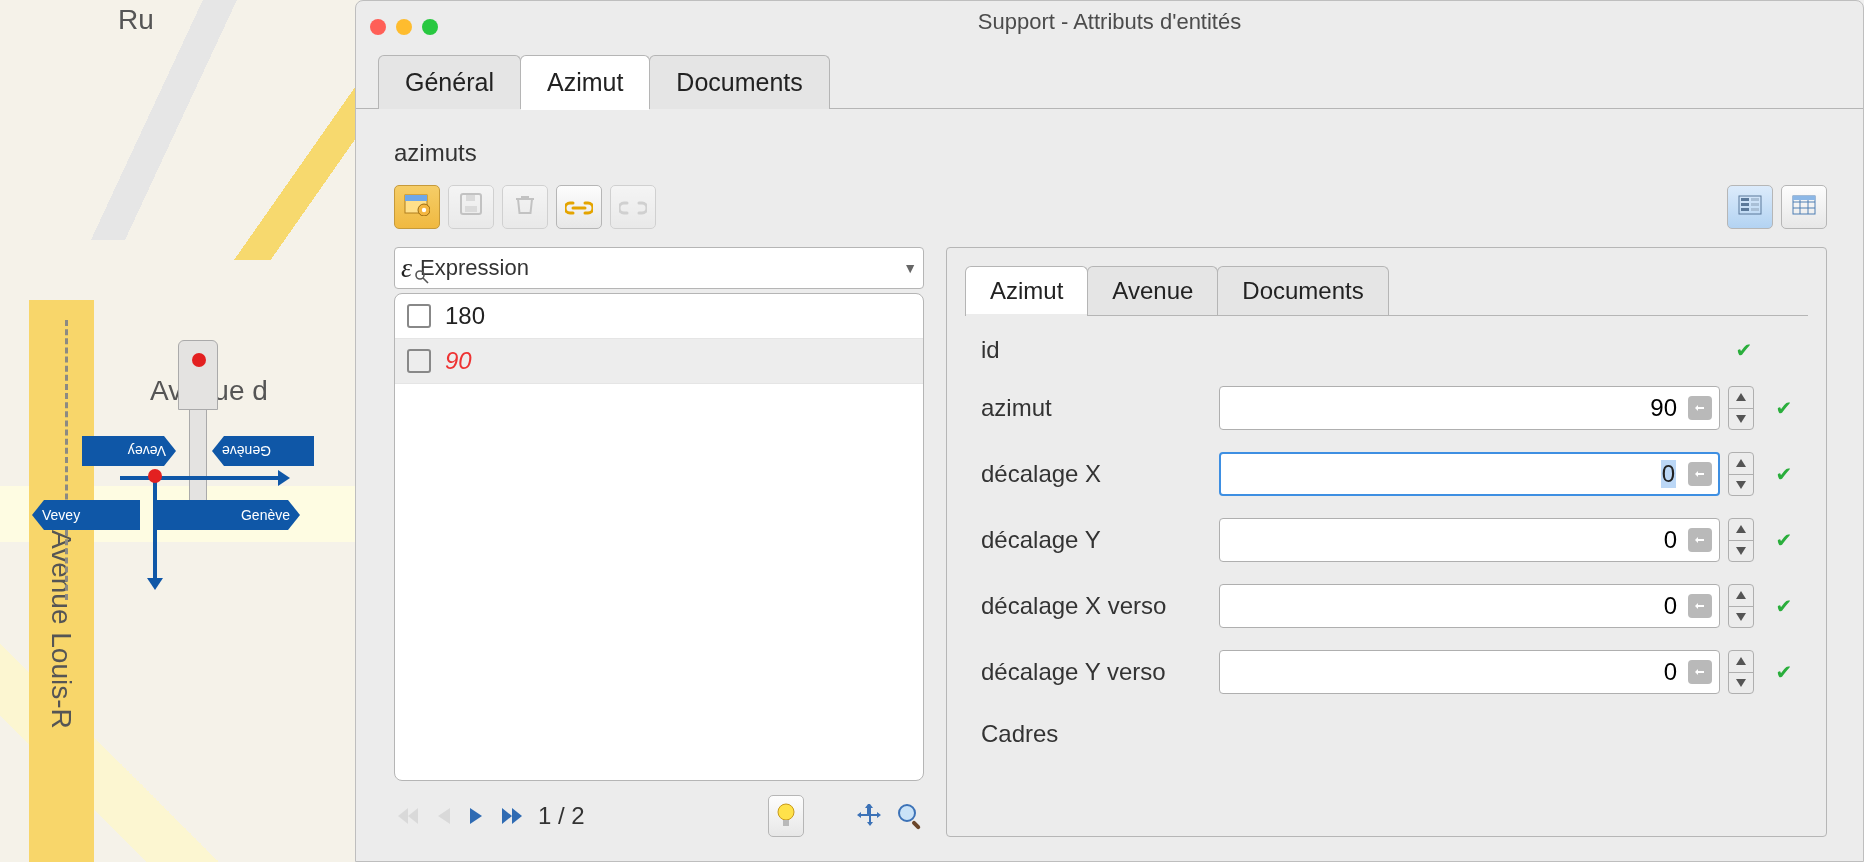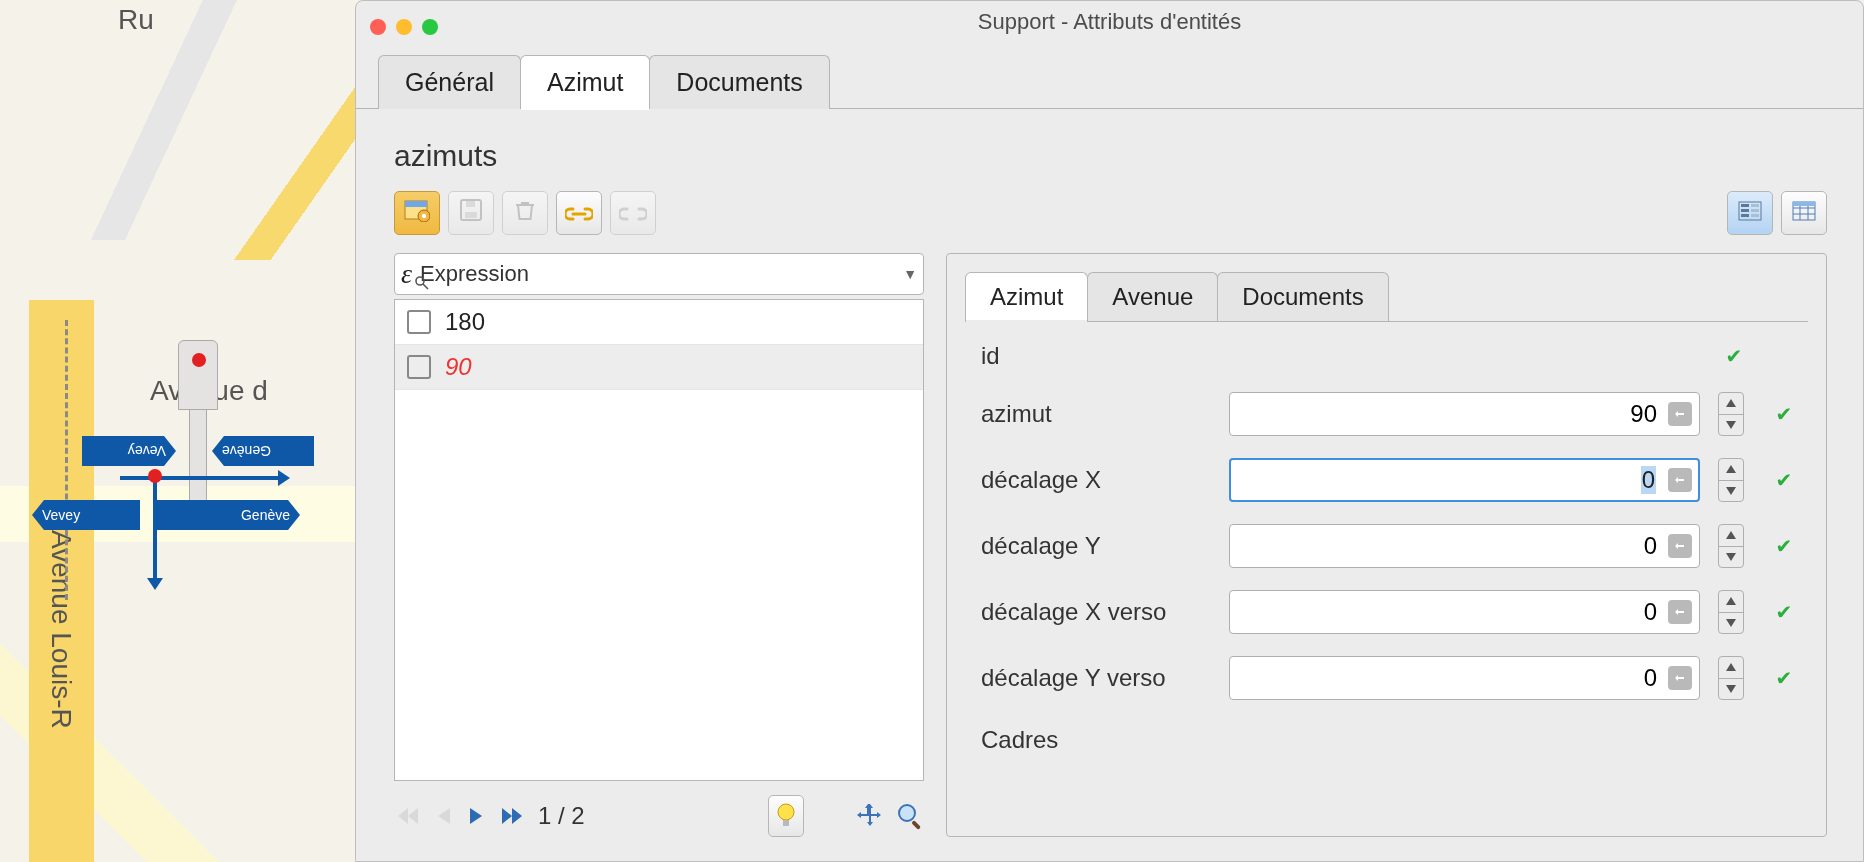--- a/index.html
+++ b/index.html
@@ -184,21 +184,21 @@
   .page {
     flex: 1;
     background: #ECECEC;
     padding: 30px 36px 24px 38px;
     display: flex;
     flex-direction: column;
     gap: 18px;
     min-height: 0;
   }
   .page-title {
-    font-size: 30px;
+    font-size: 24px;
     color: #333;
   }
 
   .toolbar-row {
     display: flex;
     align-items: center;
     justify-content: space-between;
   }
   .tool-group { display: flex; gap: 8px; }
   .tool-btn {
@@ -250,21 +250,21 @@
   }
   .expr-sub-glass {
     position: absolute;
     top: 18px; left: 14px;
   }
 
   .list {
     flex: 1;
     background: #FFF;
     border: 1px solid #B5B5B5;
-    border-radius: 0;
+    border-radius: 8px;
     overflow: auto;
   }
   .list-item {
     display: flex;
     align-items: center;
     gap: 14px;
     padding: 8px 12px;
     border-bottom: 1px solid #E5E5E5;
     font-size: 24px;
   }
@@ -332,21 +332,21 @@
   .form-scroll::-webkit-scrollbar { width: 20px; background:#F1F1F1;}
   .form-scroll::-webkit-scrollbar-thumb { background:#C4C4C4; border-radius:3px;}
   .form-scroll::-webkit-scrollbar-button:single-button {
     height: 20px; background:#EAEAEA; border:1px solid #BFBFBF;
   }
 
   .form-row {
     display: grid;
     grid-template-columns: 230px 1fr 32px 32px;
     align-items: center;
-    gap: 18px;
+    gap: 8px;
     margin-bottom: 22px;
   }
   .form-label { font-size: 24px; color:#333; }
   .input-wrap {
     position: relative;
     display: flex;
   }
   .input-wrap input {
     width: 100%;
     height: 44px;

